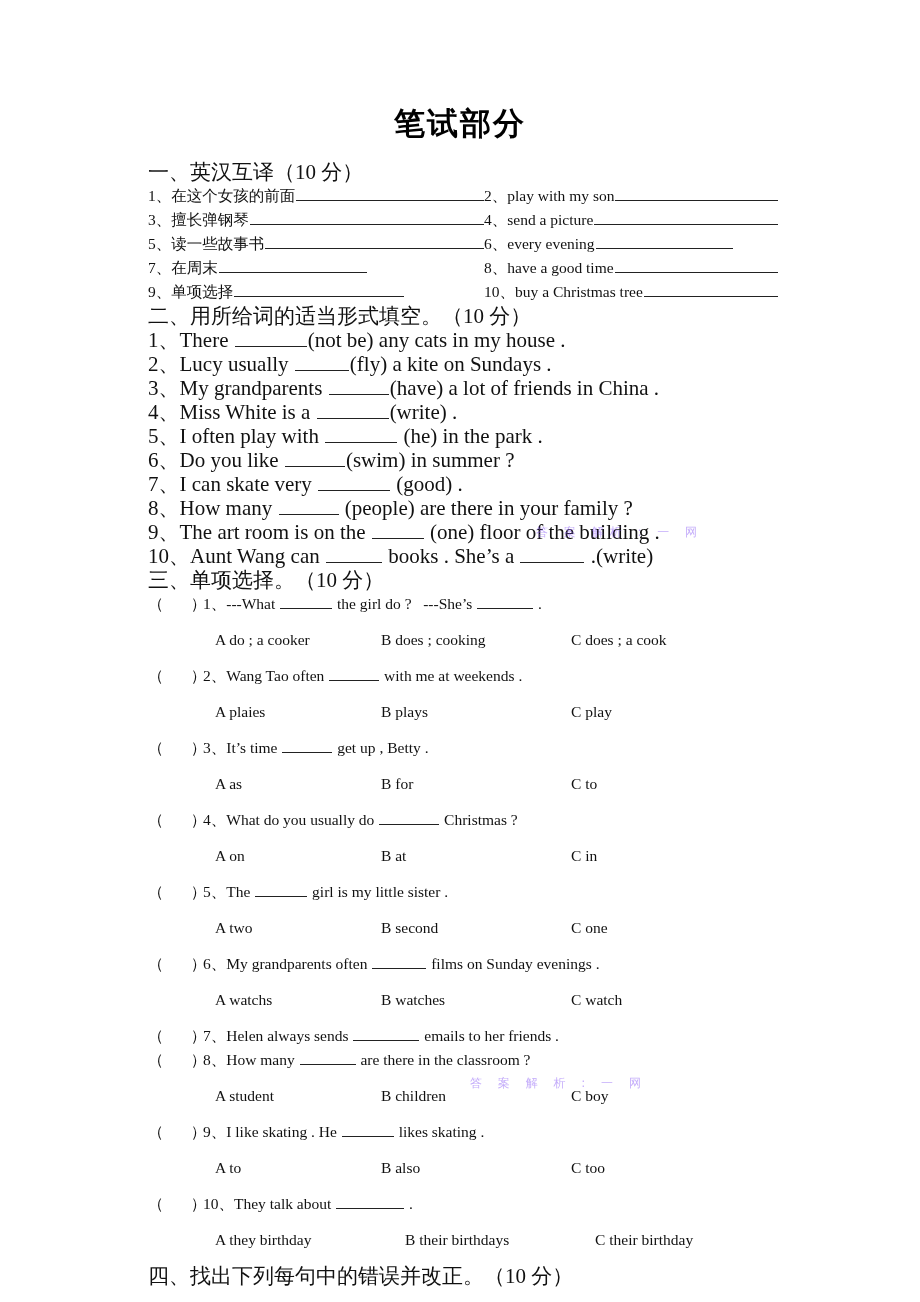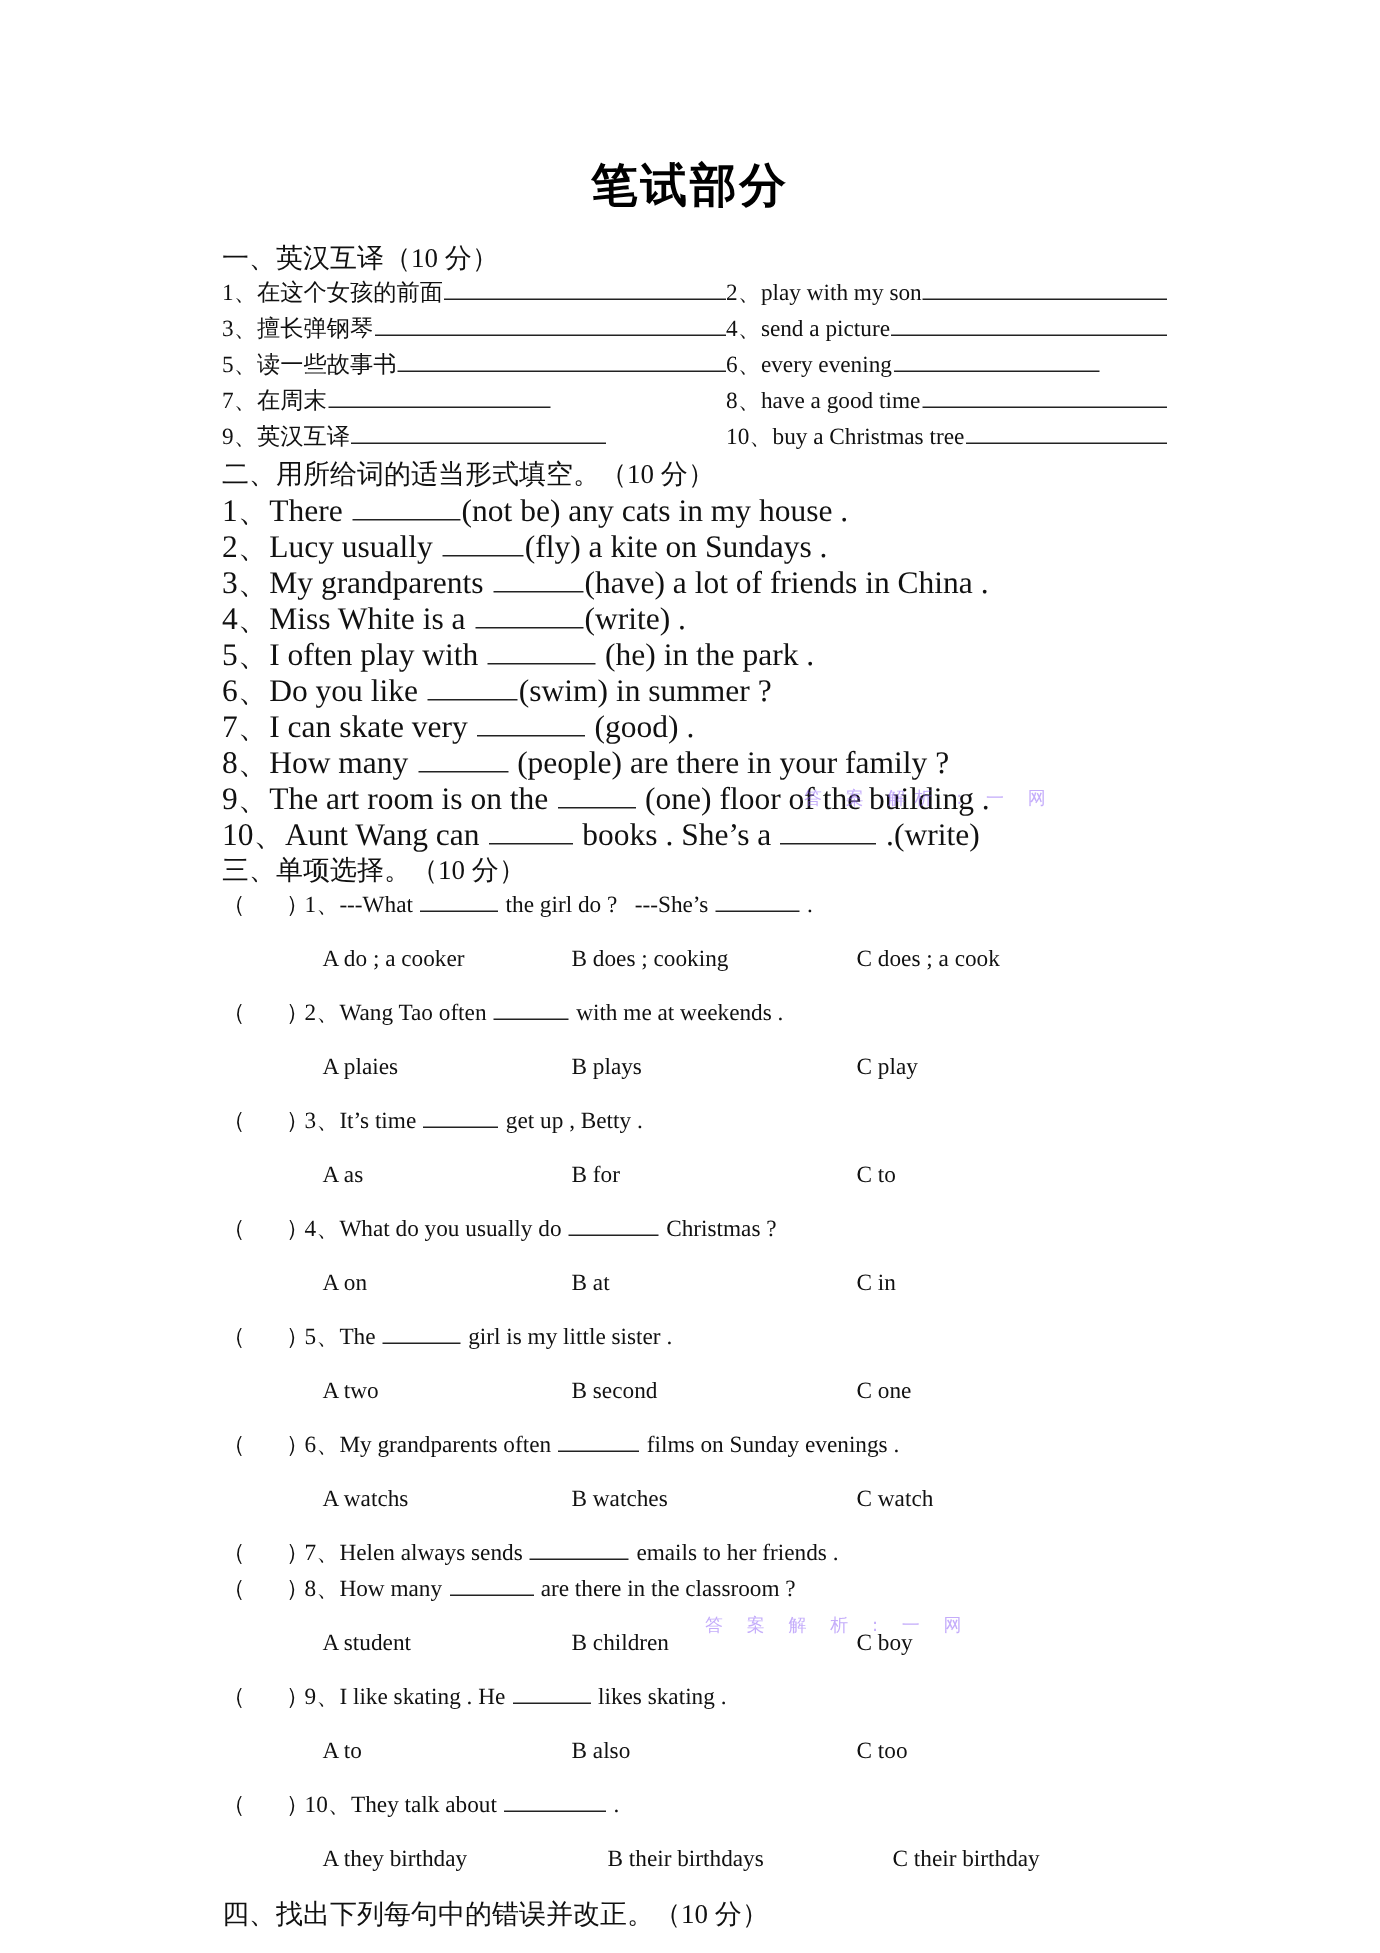--- a/index.html
+++ b/index.html
@@ -37,21 +37,21 @@
 
   
   .body-area{
     position:absolute;
     left:148px;
     top:160px;
     width:630px;
   }
 
   .sec-head{
-    font-size:18px;
+    font-size:21px;
     line-height:24px;
     white-space:pre;
     margin:0;
   }
 
   .row{
     font-size:21px;
     line-height:24px;
     white-space:pre;
     margin:0;
@@ -199,21 +199,21 @@
       <div class="tr-row">
         <div class="tr-col tr-left">
           <span class="tr-txt">7、</span><span class="tr-txt">在周末</span><span class="fill" style="flex:0 0 148px;"></span>
         </div>
         <div class="tr-col tr-right">
           <span class="tr-txt">8、</span><span class="tr-txt">have a good time</span><span class="fill"></span>
         </div>
       </div>
       <div class="tr-row">
         <div class="tr-col tr-left">
-          <span class="tr-txt">9、</span><span class="tr-txt">英汉互译</span><span class="fill" style="flex:0 0 170px;"></span>
+          <span class="tr-txt">9、</span><span class="tr-txt">单项选择</span><span class="fill" style="flex:0 0 170px;"></span>
         </div>
         <div class="tr-col tr-right">
           <span class="tr-txt">10、</span><span class="tr-txt">buy a Christmas tree</span><span class="fill"></span>
         </div>
       </div>
     </div>
 
     <p class="sec-head">二、用所给词的适当形式填空。（10 分）</p>
 
     <div>

